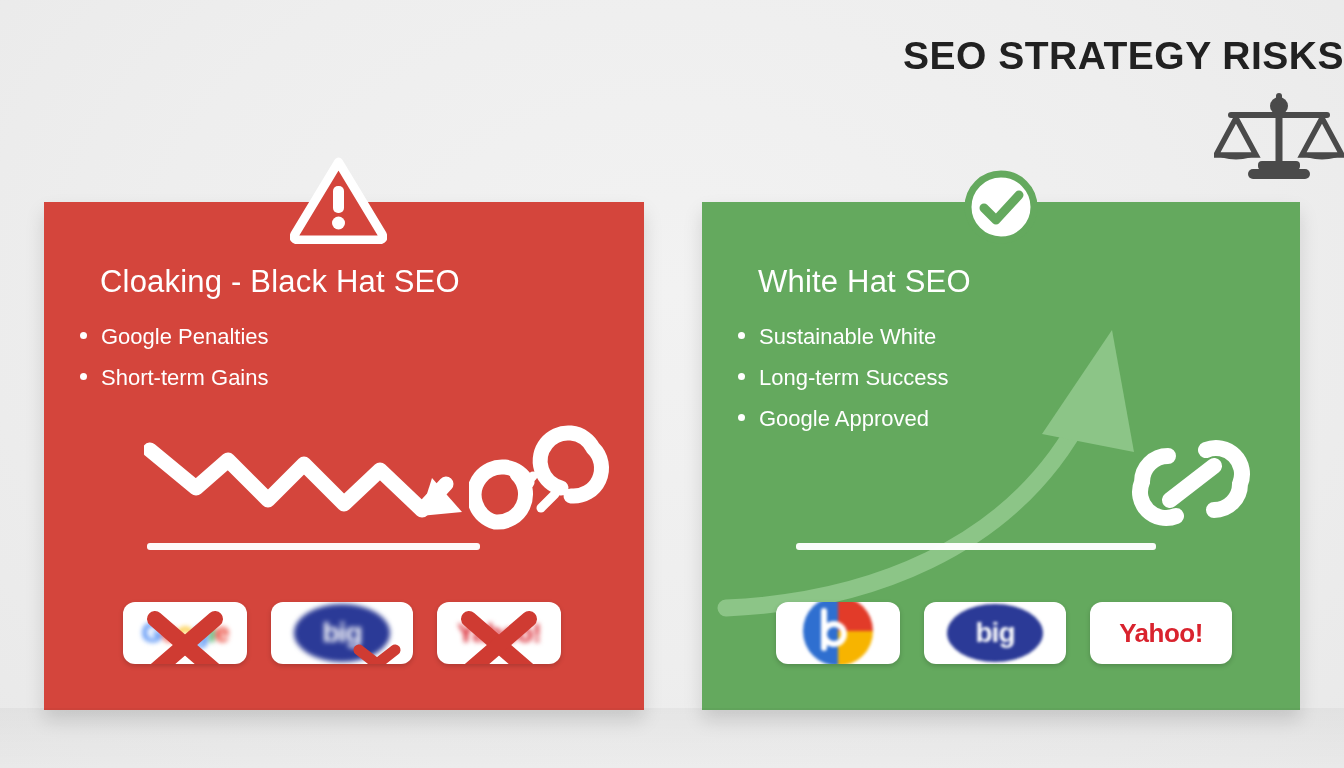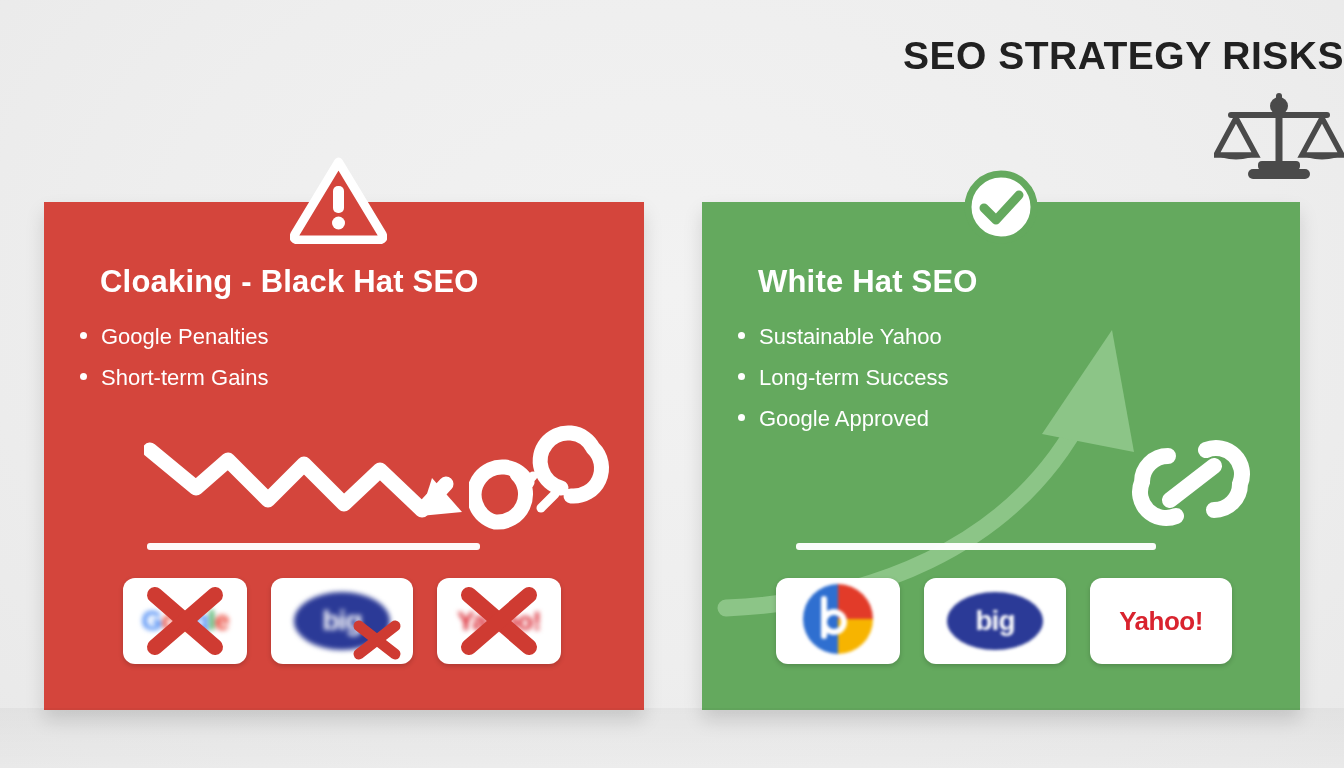--- a/index.html
+++ b/index.html
@@ -26,21 +26,21 @@
   .panel {
     position:absolute; top:202px; height:508px;
     box-shadow: 0 10px 18px rgba(0,0,0,0.13);
     overflow:hidden;
   }
   .panel-left  { left:44px;  width:600px; background:#d4453c; }
   .panel-right { left:702px; width:598px; background:#64a95e;padding-left:40px; }
 
   .panel-title {
     position:absolute; left:56px; top:62px;
-    font-size:31px; font-weight:bold; color:#ffffff;
+    font-size:31px; font-weight:normal; color:#ffffff;
     letter-spacing:0.2px; white-space:nowrap; z-index:6;
   }
 
   .bullets {
     position:absolute; left:36px; top:124px;
     list-style:none; z-index:6;
   }
   .bullets li {
     display:flex; align-items:baseline;
     font-size:22px; color:#ffffff; line-height:1.0;
@@ -62,21 +62,21 @@
   
   .art { position:absolute; z-index:4; }
   .art-under { position:absolute; z-index:2; }
 
   
   .badges { position:absolute; bottom:46px; display:flex; gap:24px; z-index:6; }
   .panel-left  .badges { left:79px; }
   .panel-right .badges { left:74px; }
 
   .badge {
-    width:124px; height:86px; background:#ffffff; border-radius:12px;
+    width:124px; height:62px; background:#ffffff; border-radius:12px;
     position:relative; overflow:hidden;
     box-shadow:0 2px 5px rgba(0,0,0,0.18);
     display:flex; align-items:center; justify-content:center;
   }
   .badge.wide { width:142px; }
   .badge-inner { filter:blur(1.6px); }
   .badge-inner.soft { filter:blur(2.6px); }
 
   
   .gm { font-size:27px; font-weight:bold; letter-spacing:-1px; }
@@ -238,21 +238,21 @@
         <line x1="48" y1="80" x2="92" y2="46"></line>
       </g>
     </svg>
   </div>
 
   <div class="panel-title">White Hat SEO</div>
 
   <ul class="bullets">
     <li>
       <span class="dot"></span>
-      <span>Sustainable Yahoo</span>
+      <span>Sustainable White</span>
     </li>
     <li>
       <span class="dot"></span>
       <span>Long-term Success</span>
     </li>
     <li>
       <span class="dot"></span>
       <span>Google Approved</span>
     </li>
   </ul>

